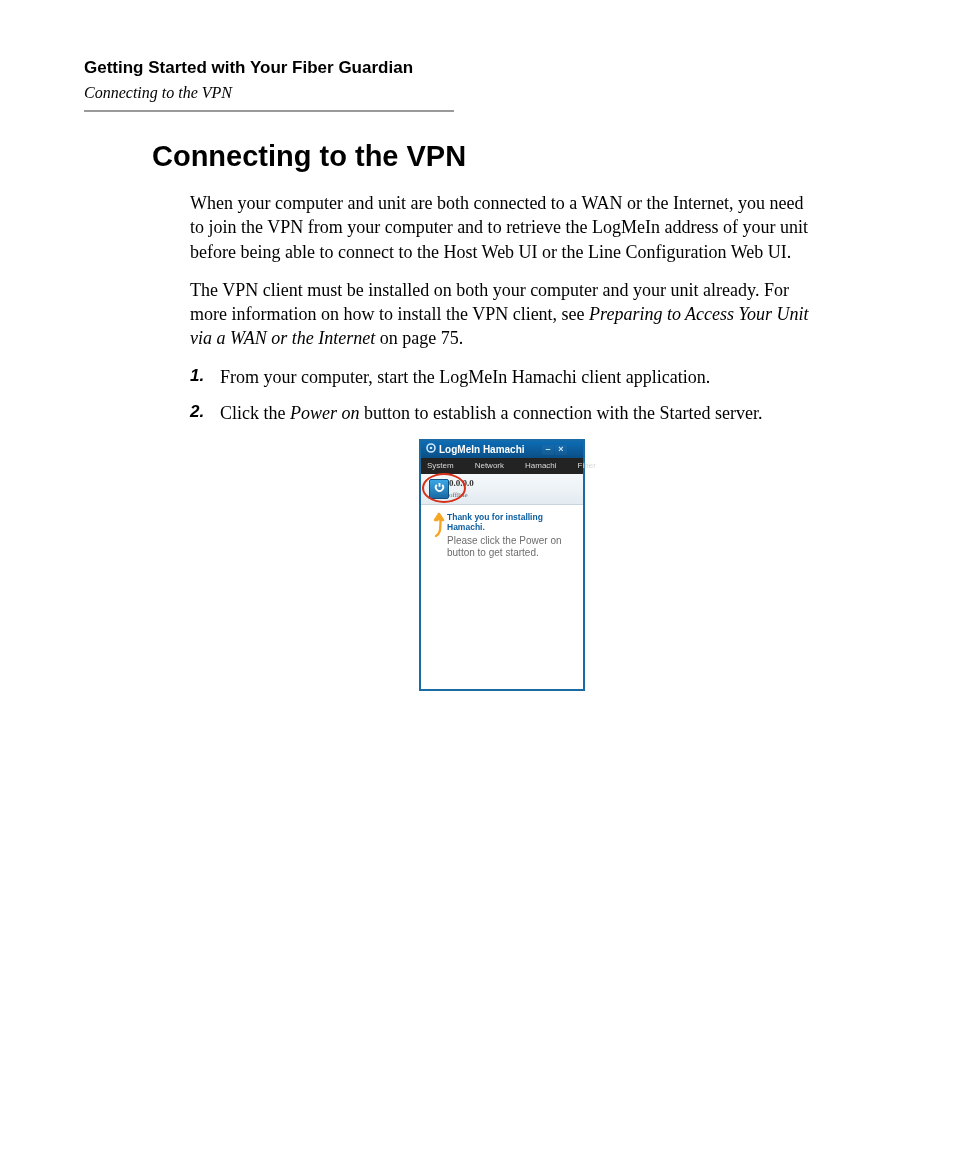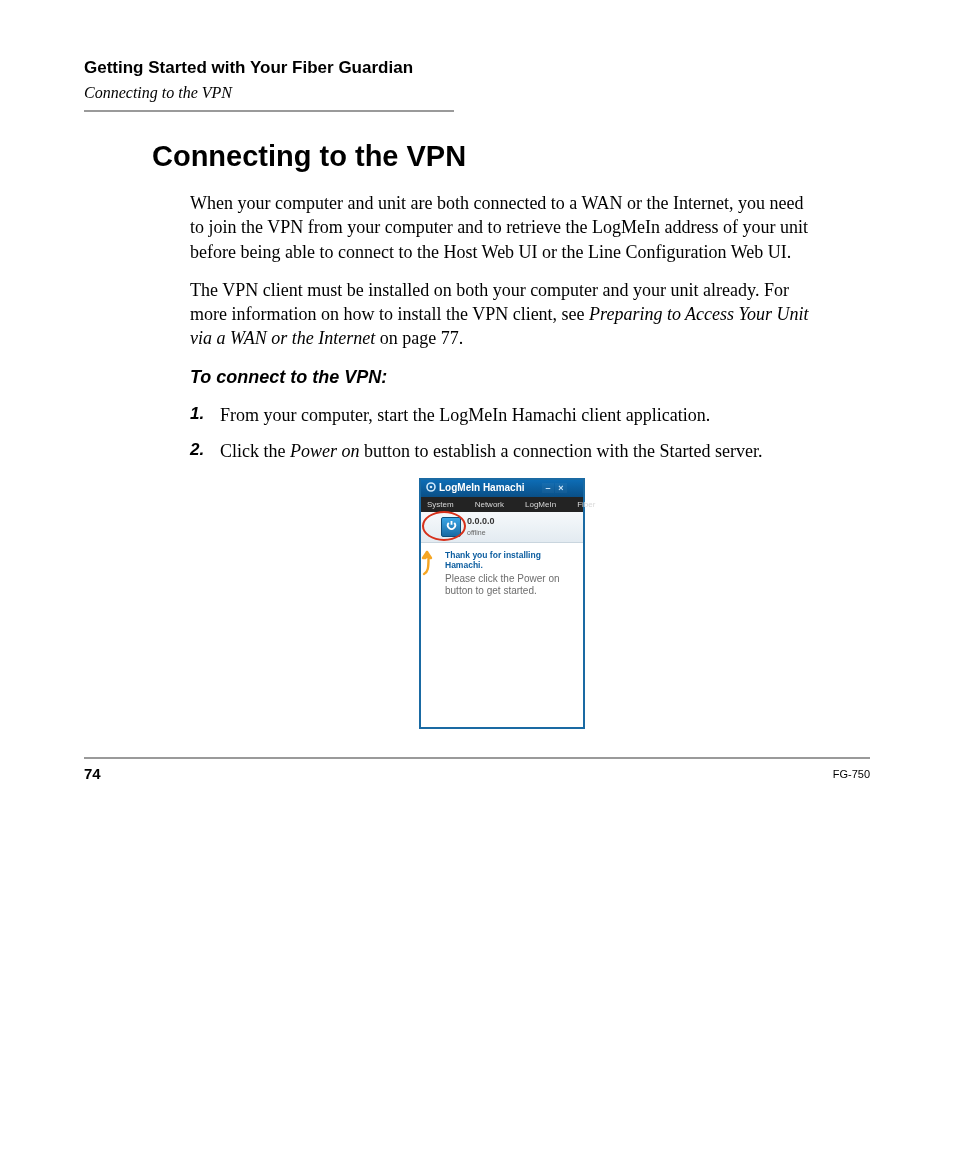--- a/index.html
+++ b/index.html
@@ -127,45 +127,46 @@
   .menubar {
     display: flex; gap: 21px;
     background: #232323;
     color: #d8d8d8;
     padding: 3px 6px;
     font-size: 8px;
   }
   .statusrow {
     position: relative;
     background: linear-gradient(#f6f9fb, #e3ebf1);
-    padding: 4px 6px 4px 20px;
-    display: flex; align-items: center; gap: 6px;
+    padding: 4px 6px 4px 8px;
+    display: flex; align-items: center; 
     border-bottom: 1px solid #c9d5de;
+    font-family: Liberation Serif, serif;
   }
   .power-btn {
     width: 18px; height: 18px;
     background: linear-gradient(#3aa6e6, #1a6aa3);
     border: 1px solid #0d4f7d;
     border-radius: 2px;
     display: flex; align-items: center; justify-content: center;
   }
   .power-btn svg { width: 11px; height: 11px; stroke: #fff; fill: none; stroke-width: 2; }
   .status-text strong { display:block; font-size: 9px; color:#333; }
   .status-text small { color:#666; font-size: 7px; }
   .callout-circle {
     position: absolute;
     left: 1px; top: -1px;
     width: 40px; height: 26px;
     border: 2px solid #d6301a;
     border-radius: 50%;
     pointer-events: none;
   }
   .welcome {
-    display:flex; gap:12px;
-    padding: 7px 8px 10px 0;
+    display:flex; gap:2px;
+    padding: 7px 8px 10px 12px;
   }
   .welcome .arrow svg { width:12px; height:26px; }
   .welcome b { color:#0d5ea0; font-size: 8.5px; display:block; }
   .welcome .sub { color:#6d6d6d; font-size:10px; display:block; margin-top:3px; }
   .app .blank { height: 120px; }
 
   
   .footer {
     position: absolute;
     left: 84px; right: 84px;
@@ -192,24 +193,23 @@
     <hr class="hdr-rule">
   </div>
 
   <h1 class="title">Connecting to the VPN</h1>
 
   <div class="body-col">
 
     <p>When your computer and unit are both connected to a WAN or the Internet, you need to join the VPN from your computer and to retrieve the LogMeIn address of your unit before being able to connect to the Host Web UI or the Line Configuration Web UI.</p>
 
     <p>
-      <span>The VPN client must be installed on both your computer and your unit already. For more information on how to install the VPN client, see </span><span class="xref">Preparing to Access Your Unit via a WAN or the Internet</span><span> on page 77.</span>
+      <span>The VPN client must be installed on both your computer and your unit already. For more information on how to install the VPN client, see </span><span class="xref">Preparing to Access Your Unit via a WAN or the Internet</span><span> on page 75.</span>
     </p>
 
-    <p class="proc-head">To connect to the VPN:</p>
 
     <ol class="steps">
       <li>
         <span>From your computer, start the LogMeIn Hamachi client application.</span>
       </li>
       <li>
         <span>Click the </span><span class="em">Power on</span><span> button to establish a connection with the Started server.</span>
       </li>
     </ol>
 
@@ -228,21 +228,21 @@
           </span>
           <span class="title-ctrls">
             <span>–</span>
             <span>×</span>
           </span>
         </div>
 
         <div class="menubar">
           <span>System</span>
           <span>Network</span>
-          <span>LogMeIn</span>
+          <span>Hamachi</span>
           <span>Fiber</span>
         </div>
 
         <div class="statusrow">
           <span class="callout-circle"></span>
           <span class="power-btn">
             <span>
               <svg viewBox="0 0 12 12">
                   <path d="M6 1.2 L6 5.2 M3 3.1 A4 4 0 1 0 9 3.1"></path>
                 </svg>
@@ -267,21 +267,14 @@
             <span class="sub">Please click the Power on button to get started.</span>
           </span>
         </div>
 
         <div class="blank"></div>
       </div>
     </div>
 
   </div>
 
-  <div class="footer">
-    <hr>
-    <div class="footer-row">
-      <span class="pnum">74</span>
-      <span class="doccode">FG-750</span>
-    </div>
-  </div>
 
 </div>
 
 </body></html>

